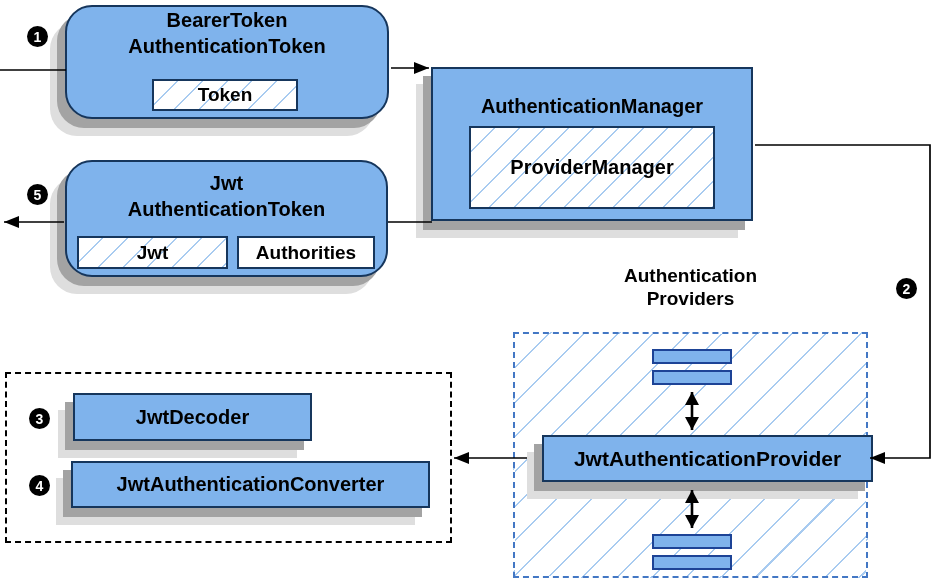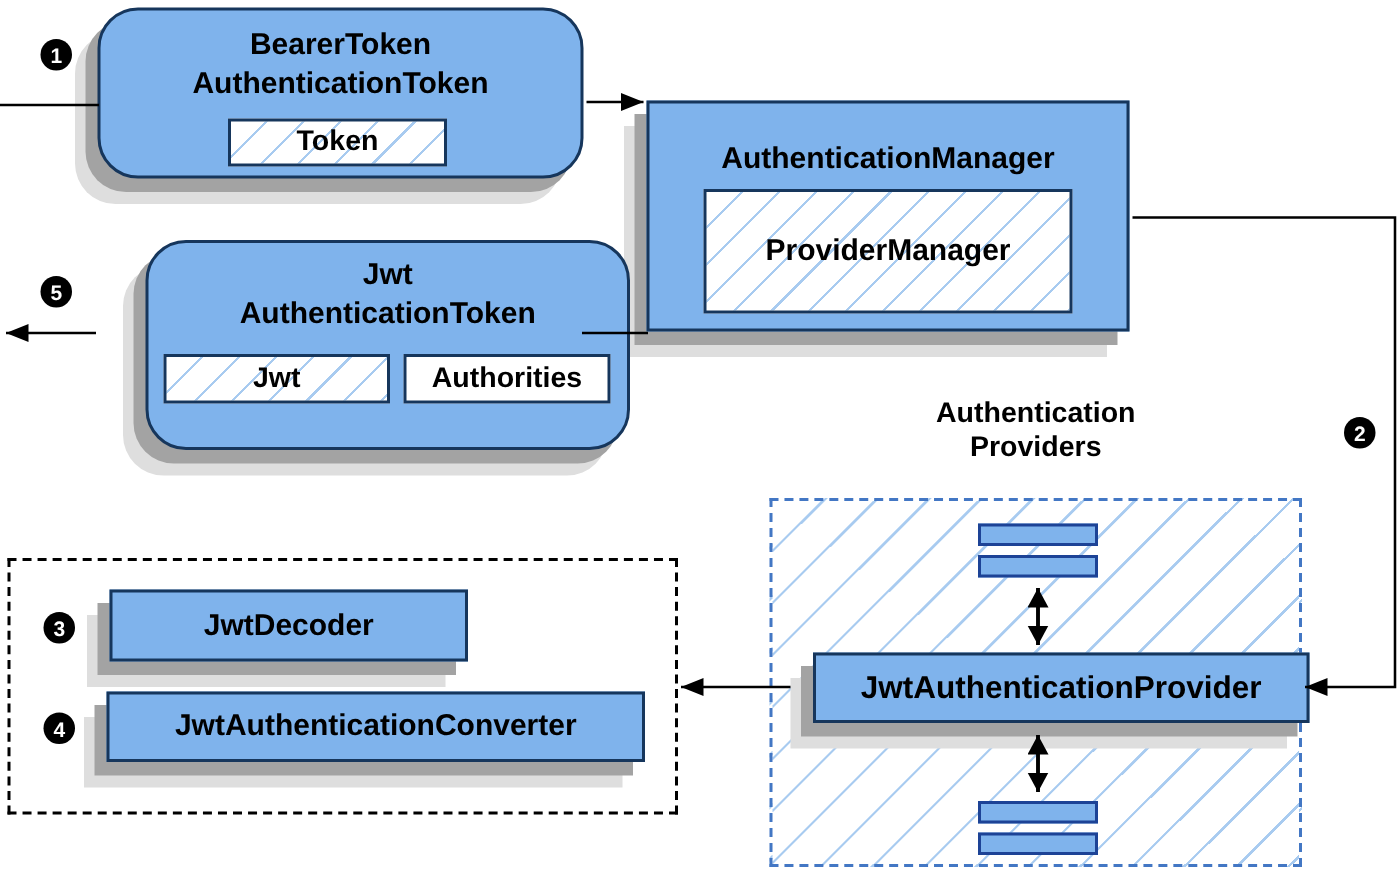--- a/index.html
+++ b/index.html
@@ -34,21 +34,21 @@
     box-shadow:-8px 9px 0 0 var(--shadow-dark), -15px 17px 0 0 var(--shadow-light);
   }
   .box-title{
     text-align:center;
     font-weight:bold;
     font-size:20px;
     line-height:26px;
     color:#000;
   }
   .box-title .line{display:block;}
-  .pt10{padding-top:10px;}
+  .pt10{}
   .pt8{padding-top:8px;}
   .pt20{padding-top:24px;}
   .field{
     position:absolute;
     border:2px solid var(--box-border);
     background:#fff;
     display:flex;align-items:center;justify-content:center;
     font-weight:bold;font-size:19px;color:#000;
   }
   .hatch{
@@ -119,21 +119,21 @@
 
   <div class="box shadow" style="left:431px;top:67px;width:322px;height:154px;">
     <div class="box-title pt20">
       <span class="line">AuthenticationManager</span>
     </div>
     <div class="field hatch" style="left:36px;top:57px;width:246px;height:83px;font-size:20px;">
       <span>ProviderManager</span>
     </div>
   </div>
 
-  <div class="box rounded shadow" style="left:65px;top:160px;width:323px;height:140px;margin-left:32px;">
+  <div class="box rounded shadow" style="left:65px;top:160px;width:323px;height:117px;">
     <div class="box-title pt8">
       <span class="line">Jwt</span>
       <span class="line">AuthenticationToken</span>
     </div>
     <div class="field hatch" style="left:10px;top:74px;width:151px;height:33px;">
       <span>Jwt</span>
     </div>
     <div class="field" style="left:170px;top:74px;width:138px;height:33px;">
       <span>Authorities</span>
     </div>

